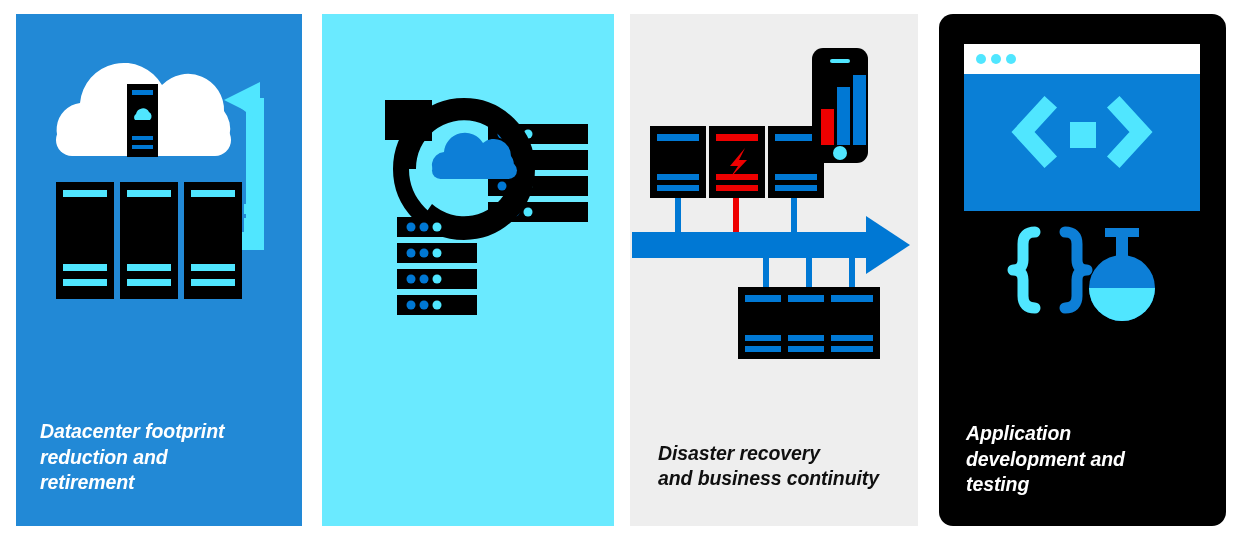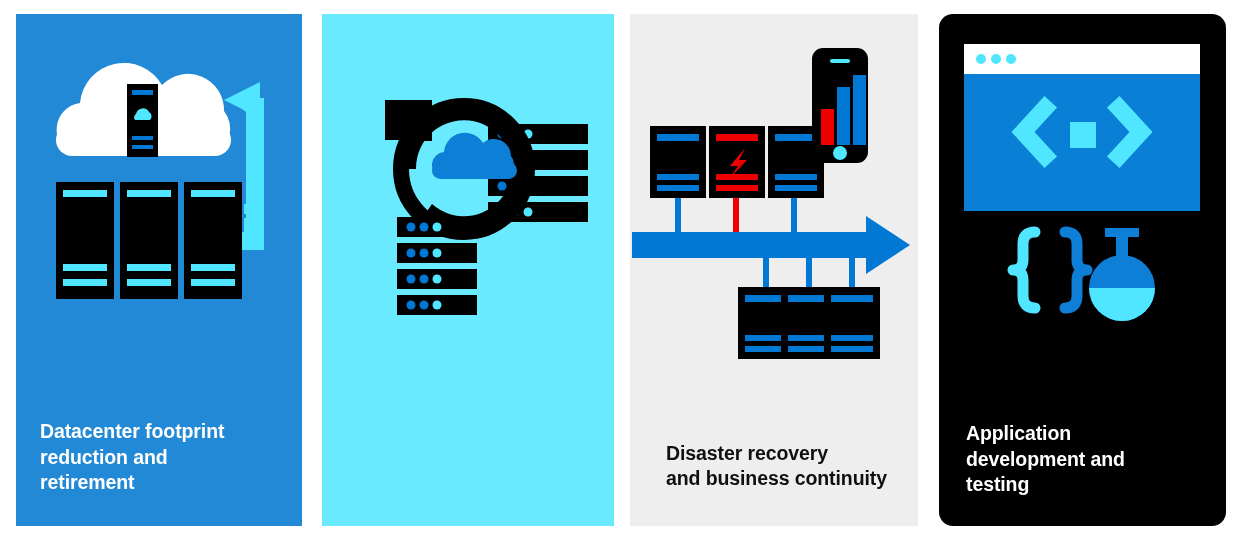--- a/index.html
+++ b/index.html
@@ -39,33 +39,34 @@
   .caption {
     position: absolute;
     left: 0;
     width: 100%;
     bottom: 26px;
     font-size: 19.5px;
     font-weight: bold;
     line-height: 1.32;
     letter-spacing: -0.1px;
     white-space: pre-line;
+    font-style: italic;
   }
 
   
   #panel-1 { left: 16px; width: 286px; background: #2289d6; }
   #panel-1 .caption { color: #ffffff; padding-left: 24px; box-sizing: border-box; bottom: 30px; }
 
   
   #panel-2 { left: 322px; width: 292px; background: #6aeaff; }
   #panel-2 .caption { color: #0a0a0a; padding-left: 26px; box-sizing: border-box; bottom: 28px; }
 
   
   #panel-3 { left: 630px; width: 288px; background: #eeeeee; }
-  #panel-3 .caption { color: #101010; padding-left: 36px; box-sizing: border-box; bottom: 34px; }
+  #panel-3 .caption { color: #101010; padding-left: 28px; box-sizing: border-box; bottom: 34px; }
 
   
   #panel-4 { left: 939px; width: 287px; background: #000000; border-radius: 14px; }
   #panel-4 .caption { color: #ffffff; padding-left: 27px; box-sizing: border-box; bottom: 28px; }
 </style>
 </head>
 <body>
 
 <div id="stage">
 

